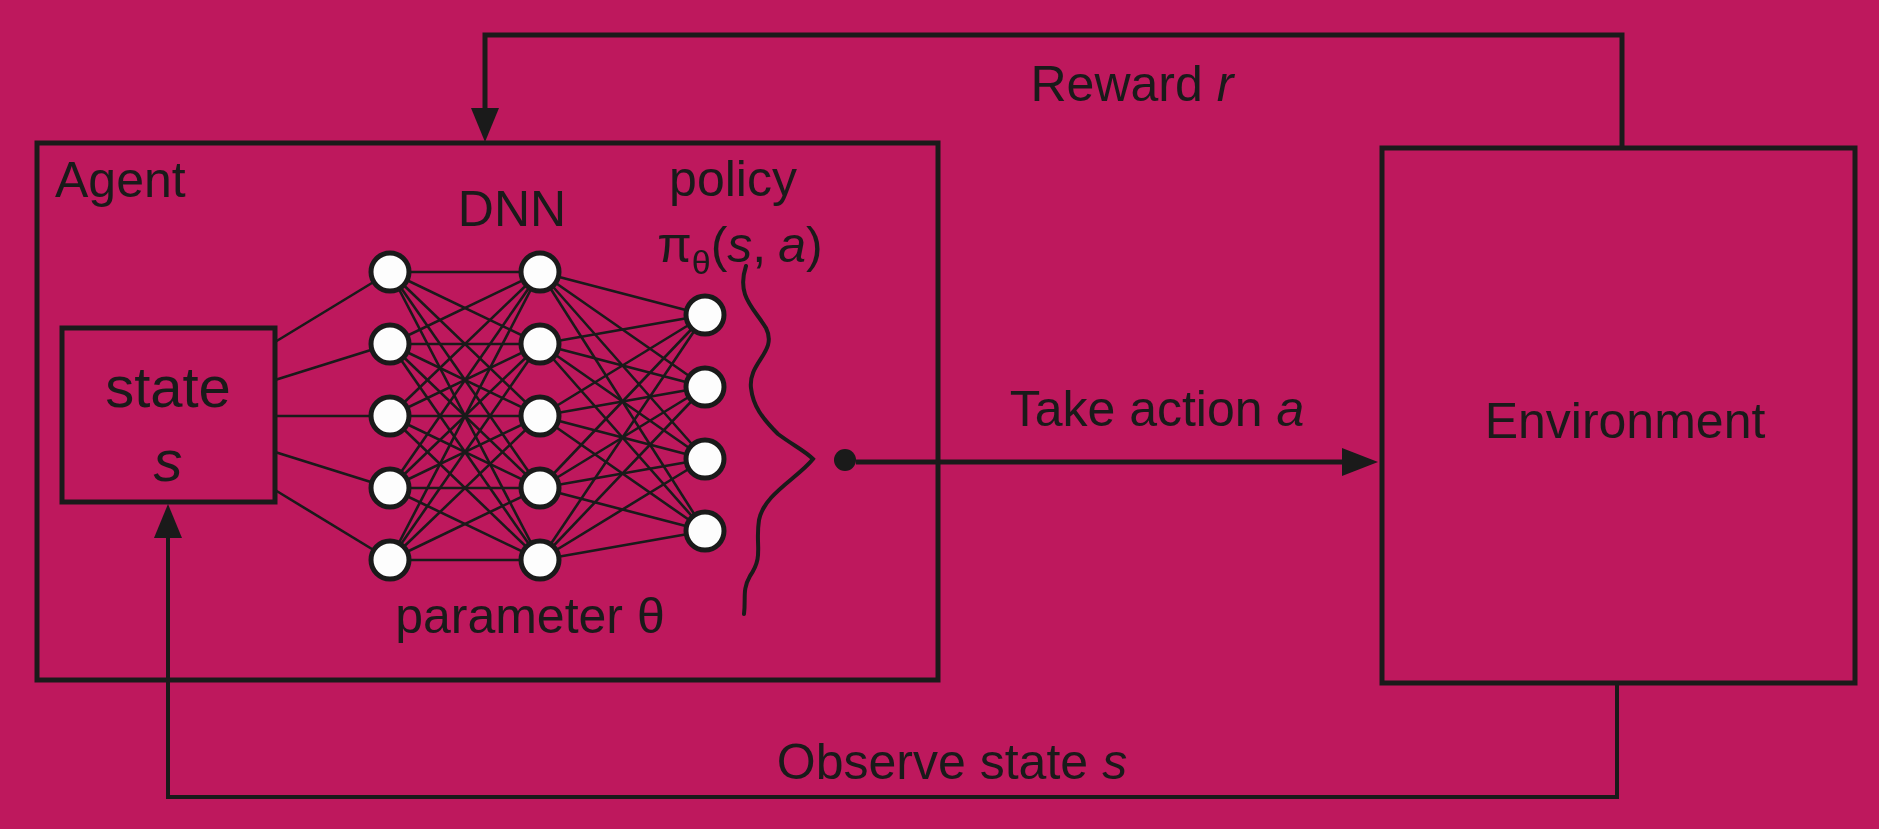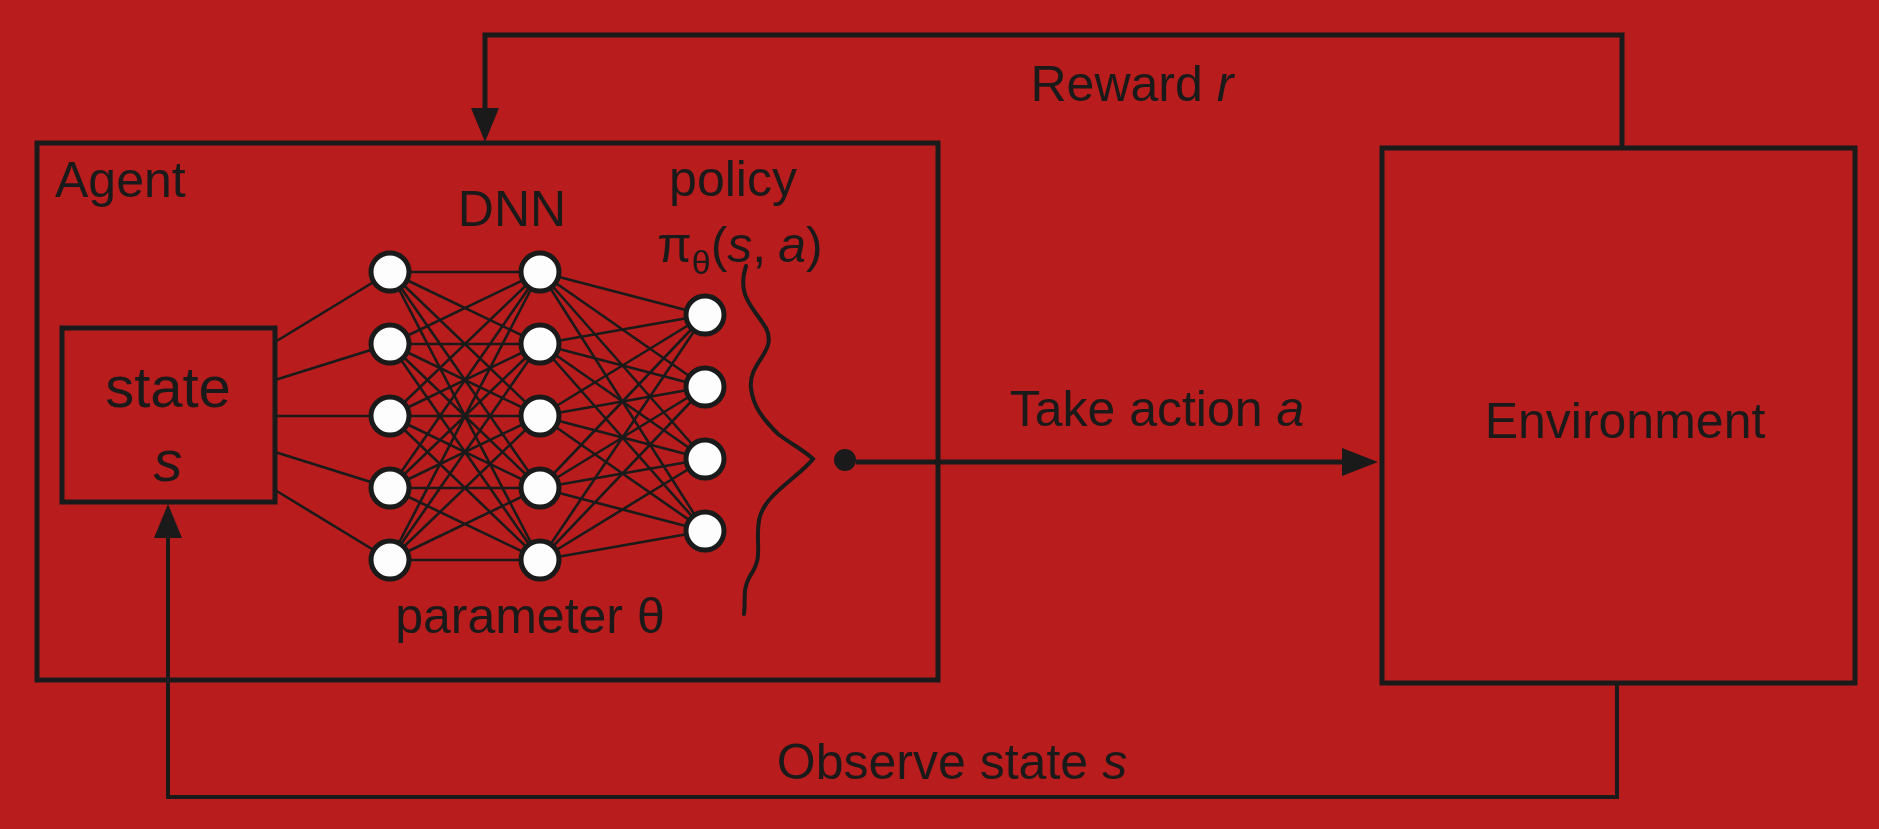--- a/index.html
+++ b/index.html
@@ -1,20 +1,20 @@
 <!DOCTYPE html>
 <html><head>
 <meta charset="utf-8">
 <style>
   html, body { margin: 0; padding: 0; background: #ffffff; }
   .stage {
     position: relative;
     width: 1879px;
     height: 829px;
-    background: #b91c1c;
+    background: #be185d;
     overflow: hidden;
     font-family: "Liberation Sans", sans-serif;
   }
   svg.diagram { position: absolute; left: 0; top: 0; width: 100%; height: 100%; }
   .box { fill: none; stroke: #1a1a1a; stroke-width: 5; }
   .wire { fill: none; stroke: #1a1a1a; stroke-width: 5; }
   .wire-thin { fill: none; stroke: #1a1a1a; stroke-width: 4; }
   .head { fill: #1a1a1a; stroke: none; }
   .edge { stroke: #1a1a1a; stroke-width: 2.6; }
   .node { fill: #fdfdfd; stroke: #1a1a1a; stroke-width: 5; }

